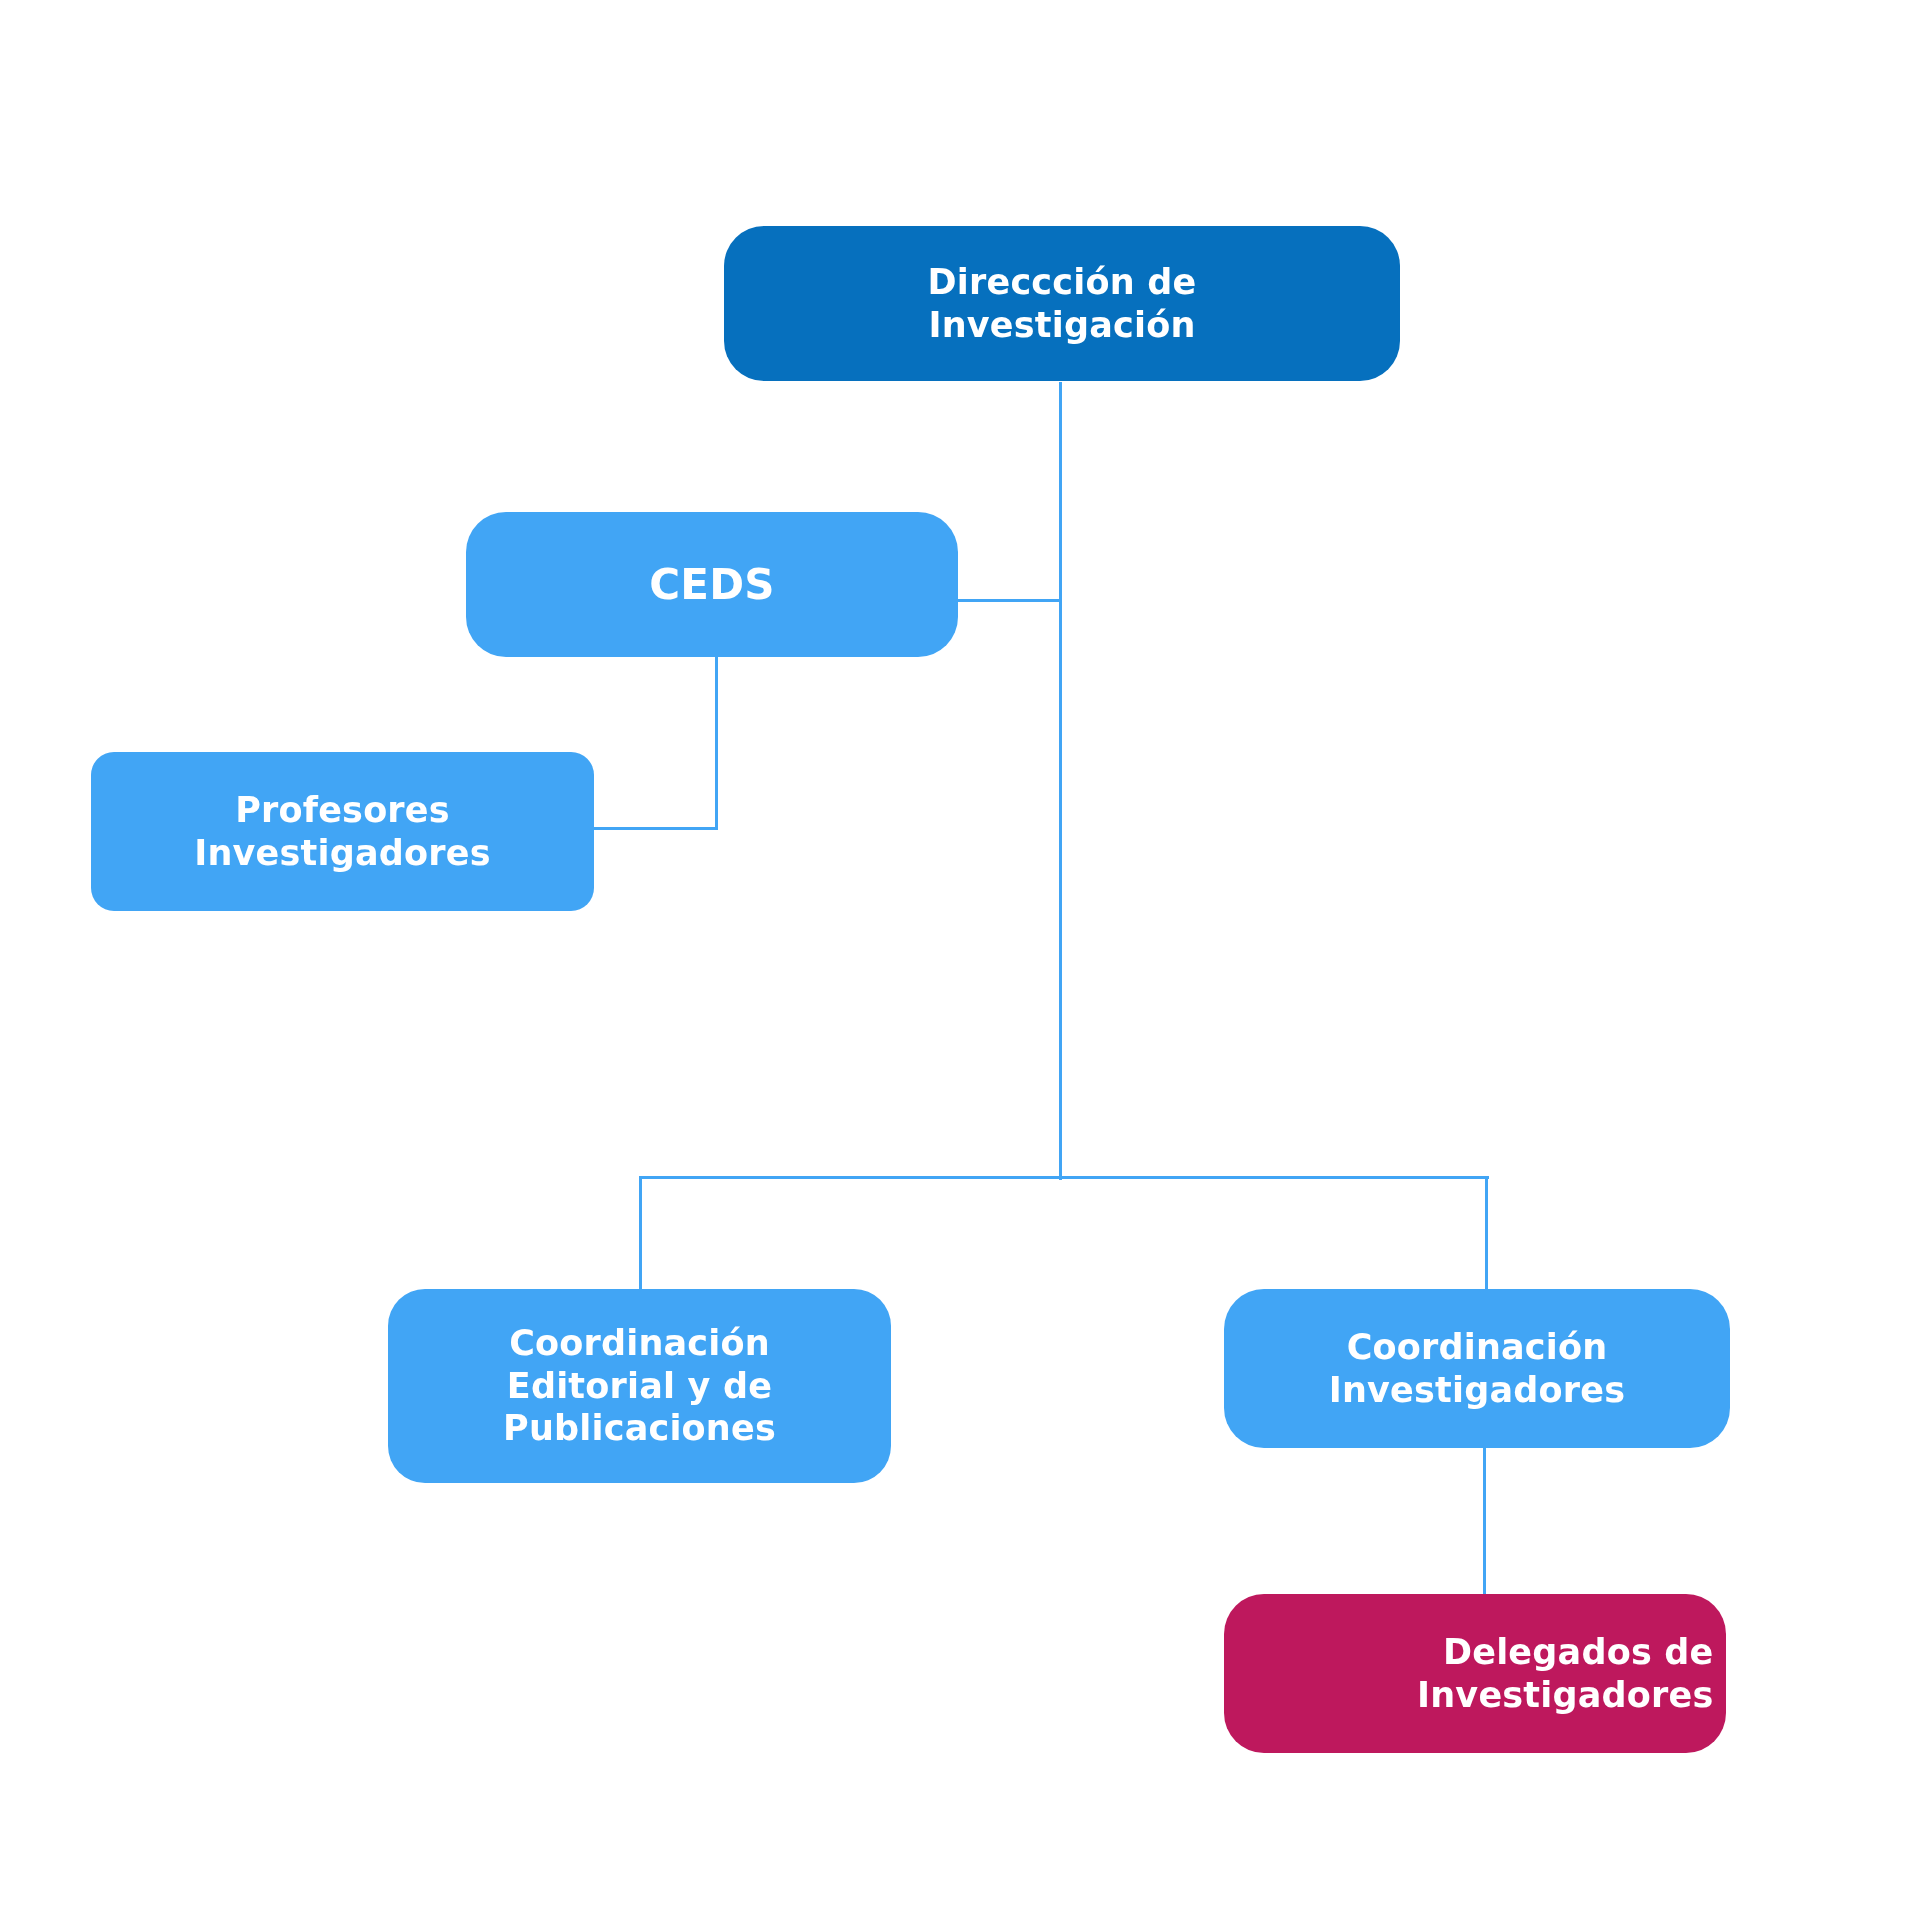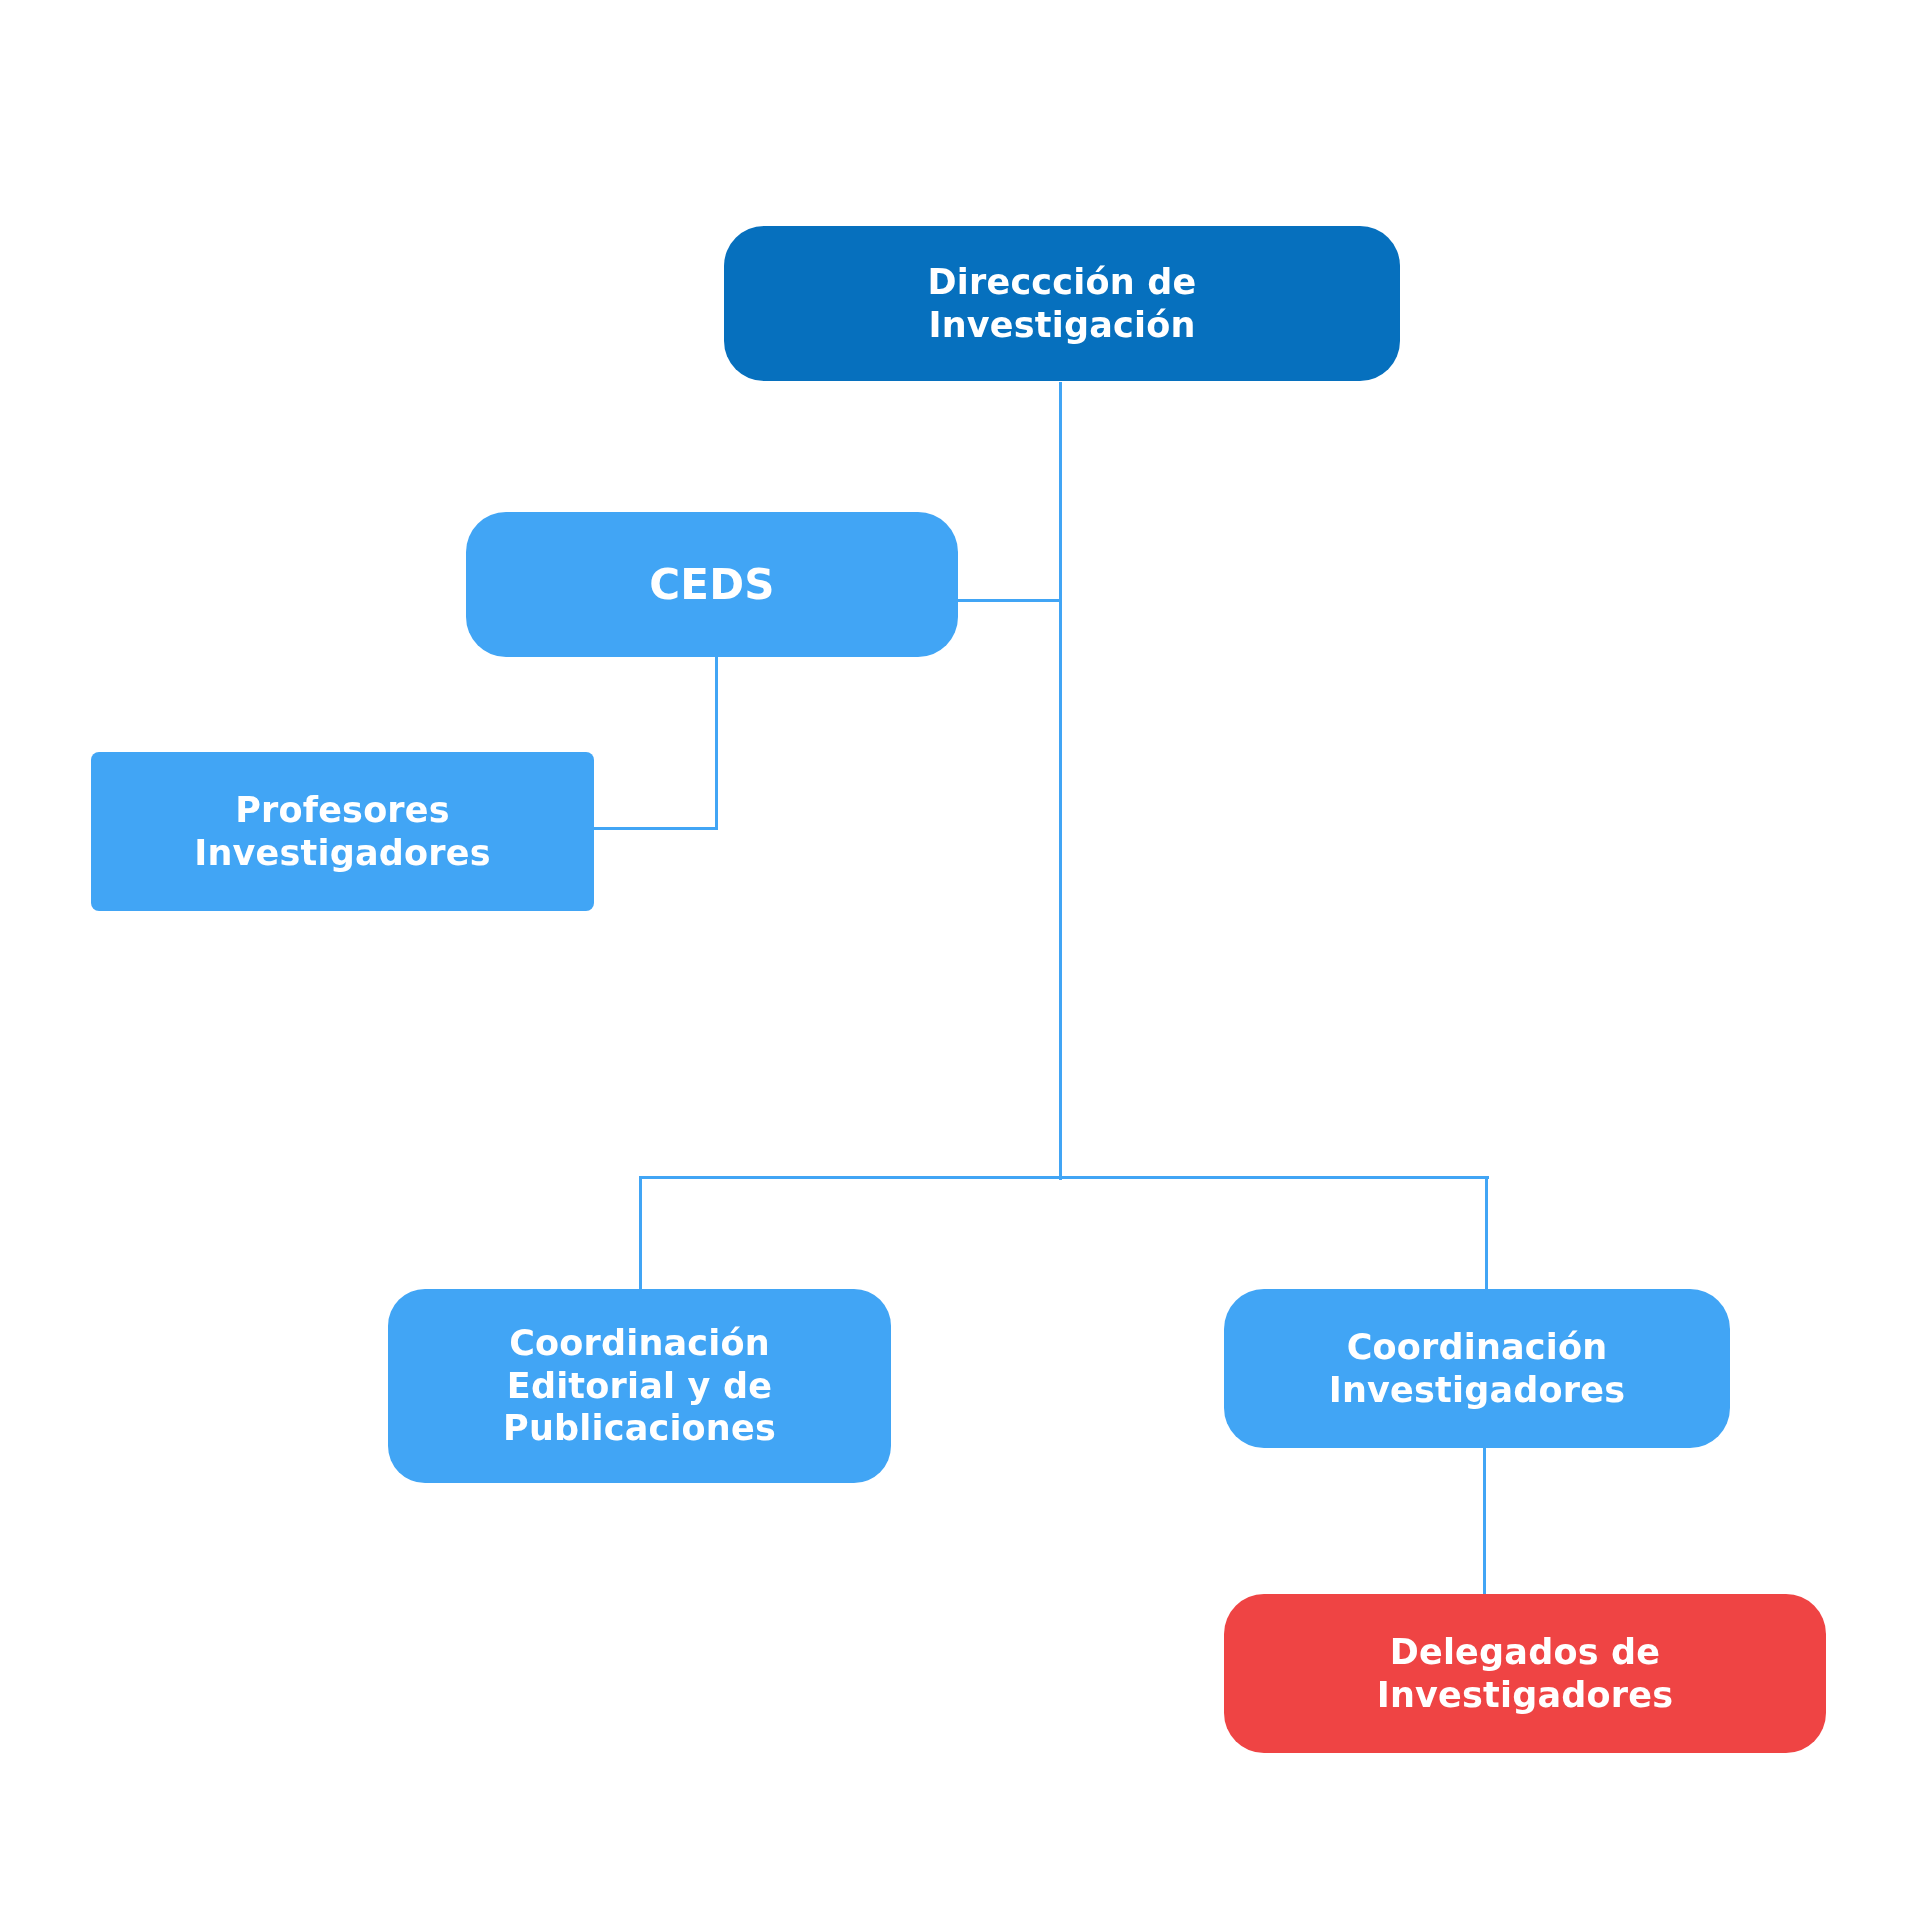--- a/index.html
+++ b/index.html
@@ -60,21 +60,21 @@
     font-size: 42px;
   }
 
   
   #node-profesores {
     left: 91px;
     top: 752px;
     width: 503px;
     height: 159px;
     background: #41A5F5;
-    border-radius: 8px;
+    border-radius: 23px;
     font-size: 35px;
   }
 
   
   #node-editorial {
     left: 388px;
     top: 1289px;
     width: 503px;
     height: 194px;
     background: #41A5F5;
@@ -90,25 +90,26 @@
     height: 159px;
     background: #41A5F5;
     border-radius: 40px;
     font-size: 35px;
   }
 
   
   #node-delegados {
     left: 1224px;
     top: 1594px;
-    width: 602px;
+    width: 502px;
     height: 159px;
-    background: #ef4444;
-    border-radius: 40px;
-    font-size: 35px;
+    background: #be185d;
+    border-radius: 40px;
+    font-size: 35px;
+    text-align: right;
   }
 
   
   .conn {
     position: absolute;
     background: #41A5F5;
   }
   
   #conn-trunk {
     left: 1059px;

